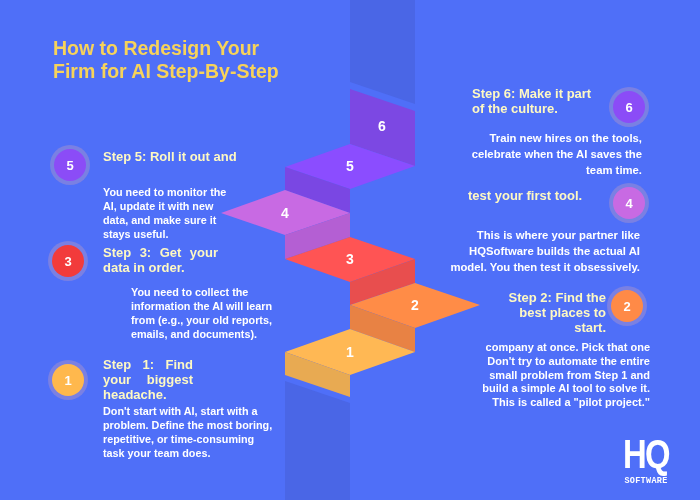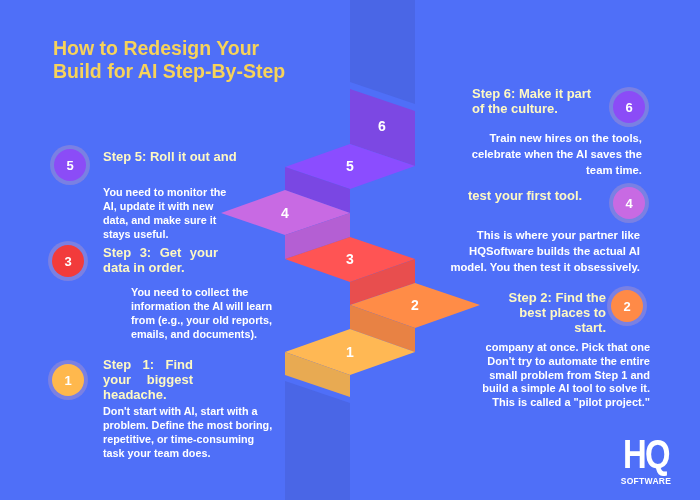--- a/index.html
+++ b/index.html
@@ -13,21 +13,21 @@
   .abs { position: absolute; white-space: nowrap; }
   .main-title { left: 53px; top: 37px; font-size: 19.5px; line-height: 23px; color: #f7d35a; }
   .step-title { font-size: 13px; line-height: 15px; color: #fef9c3; }
   .body-left { font-size: 10.8px; line-height: 14px; color: #ffffff; }
   .body-right { font-size: 11.3px; line-height: 16px; color: #ffffff; text-align: right; }
   .line { display: block; }
   .just { text-align: justify; text-align-last: justify; white-space: normal; }
   .num-text { font-family: "Liberation Sans", sans-serif; font-weight: bold; fill: #ffffff; }
   .logo { left: 618px; top: 432px; width: 56px; text-align: center; color: #ffffff; }
   .logo-main { display: block; font-size: 40px; line-height: 44px; letter-spacing: -2px; transform: scaleX(0.82); transform-origin: center; }
-  .logo-sub { display: block; font-size: 8.5px; line-height: 10px; letter-spacing: 0.3px; }
+  .logo-sub { display: block; font-size: 8.5px; line-height: 10px; letter-spacing: 0.3px; font-family: Liberation Mono, monospace; }
 </style>
 </head>
 <body>
 
 <svg id="stairs" viewBox="0 0 700 500" xmlns="http://www.w3.org/2000/svg">
   <polygon points="350,0 415,0 415,104 350,82" fill="#4a66e6"></polygon>
   <polygon points="350,89 415,111 415,166 350,144" fill="#7c48e3"></polygon>
   <polygon points="350,144 415,166 350,189 285,167" fill="#8b4dff"></polygon>
   <polygon points="285,167 350,189 350,213 285,190" fill="#7a47e3"></polygon>
   <polygon points="285,190 350,213 285,235 221,213" fill="#c86ae3"></polygon>
@@ -74,21 +74,21 @@
   </g>
   <g>
     <circle cx="627" cy="306" r="20" fill="#7a80e3"></circle>
     <circle cx="627" cy="306" r="16" fill="#ff8a47"></circle>
     <text class="num-text" x="627" y="311" font-size="13" text-anchor="middle">2</text>
   </g>
 </svg>
 
 <div class="abs main-title">
   <span class="line">How to Redesign Your</span>
-  <span class="line">Build for AI Step-By-Step</span>
+  <span class="line">Firm for AI Step-By-Step</span>
 </div>
 
 <div class="abs step-title" style="left:103px; top:149px;">
   <span class="line">Step 5: Roll it out and</span>
 </div>
 <div class="abs body-left" style="left:103px; top:185px;">
   <span class="line">You need to monitor the</span>
   <span class="line">AI, update it with new</span>
   <span class="line">data, and make sure it</span>
   <span class="line">stays useful.</span>

